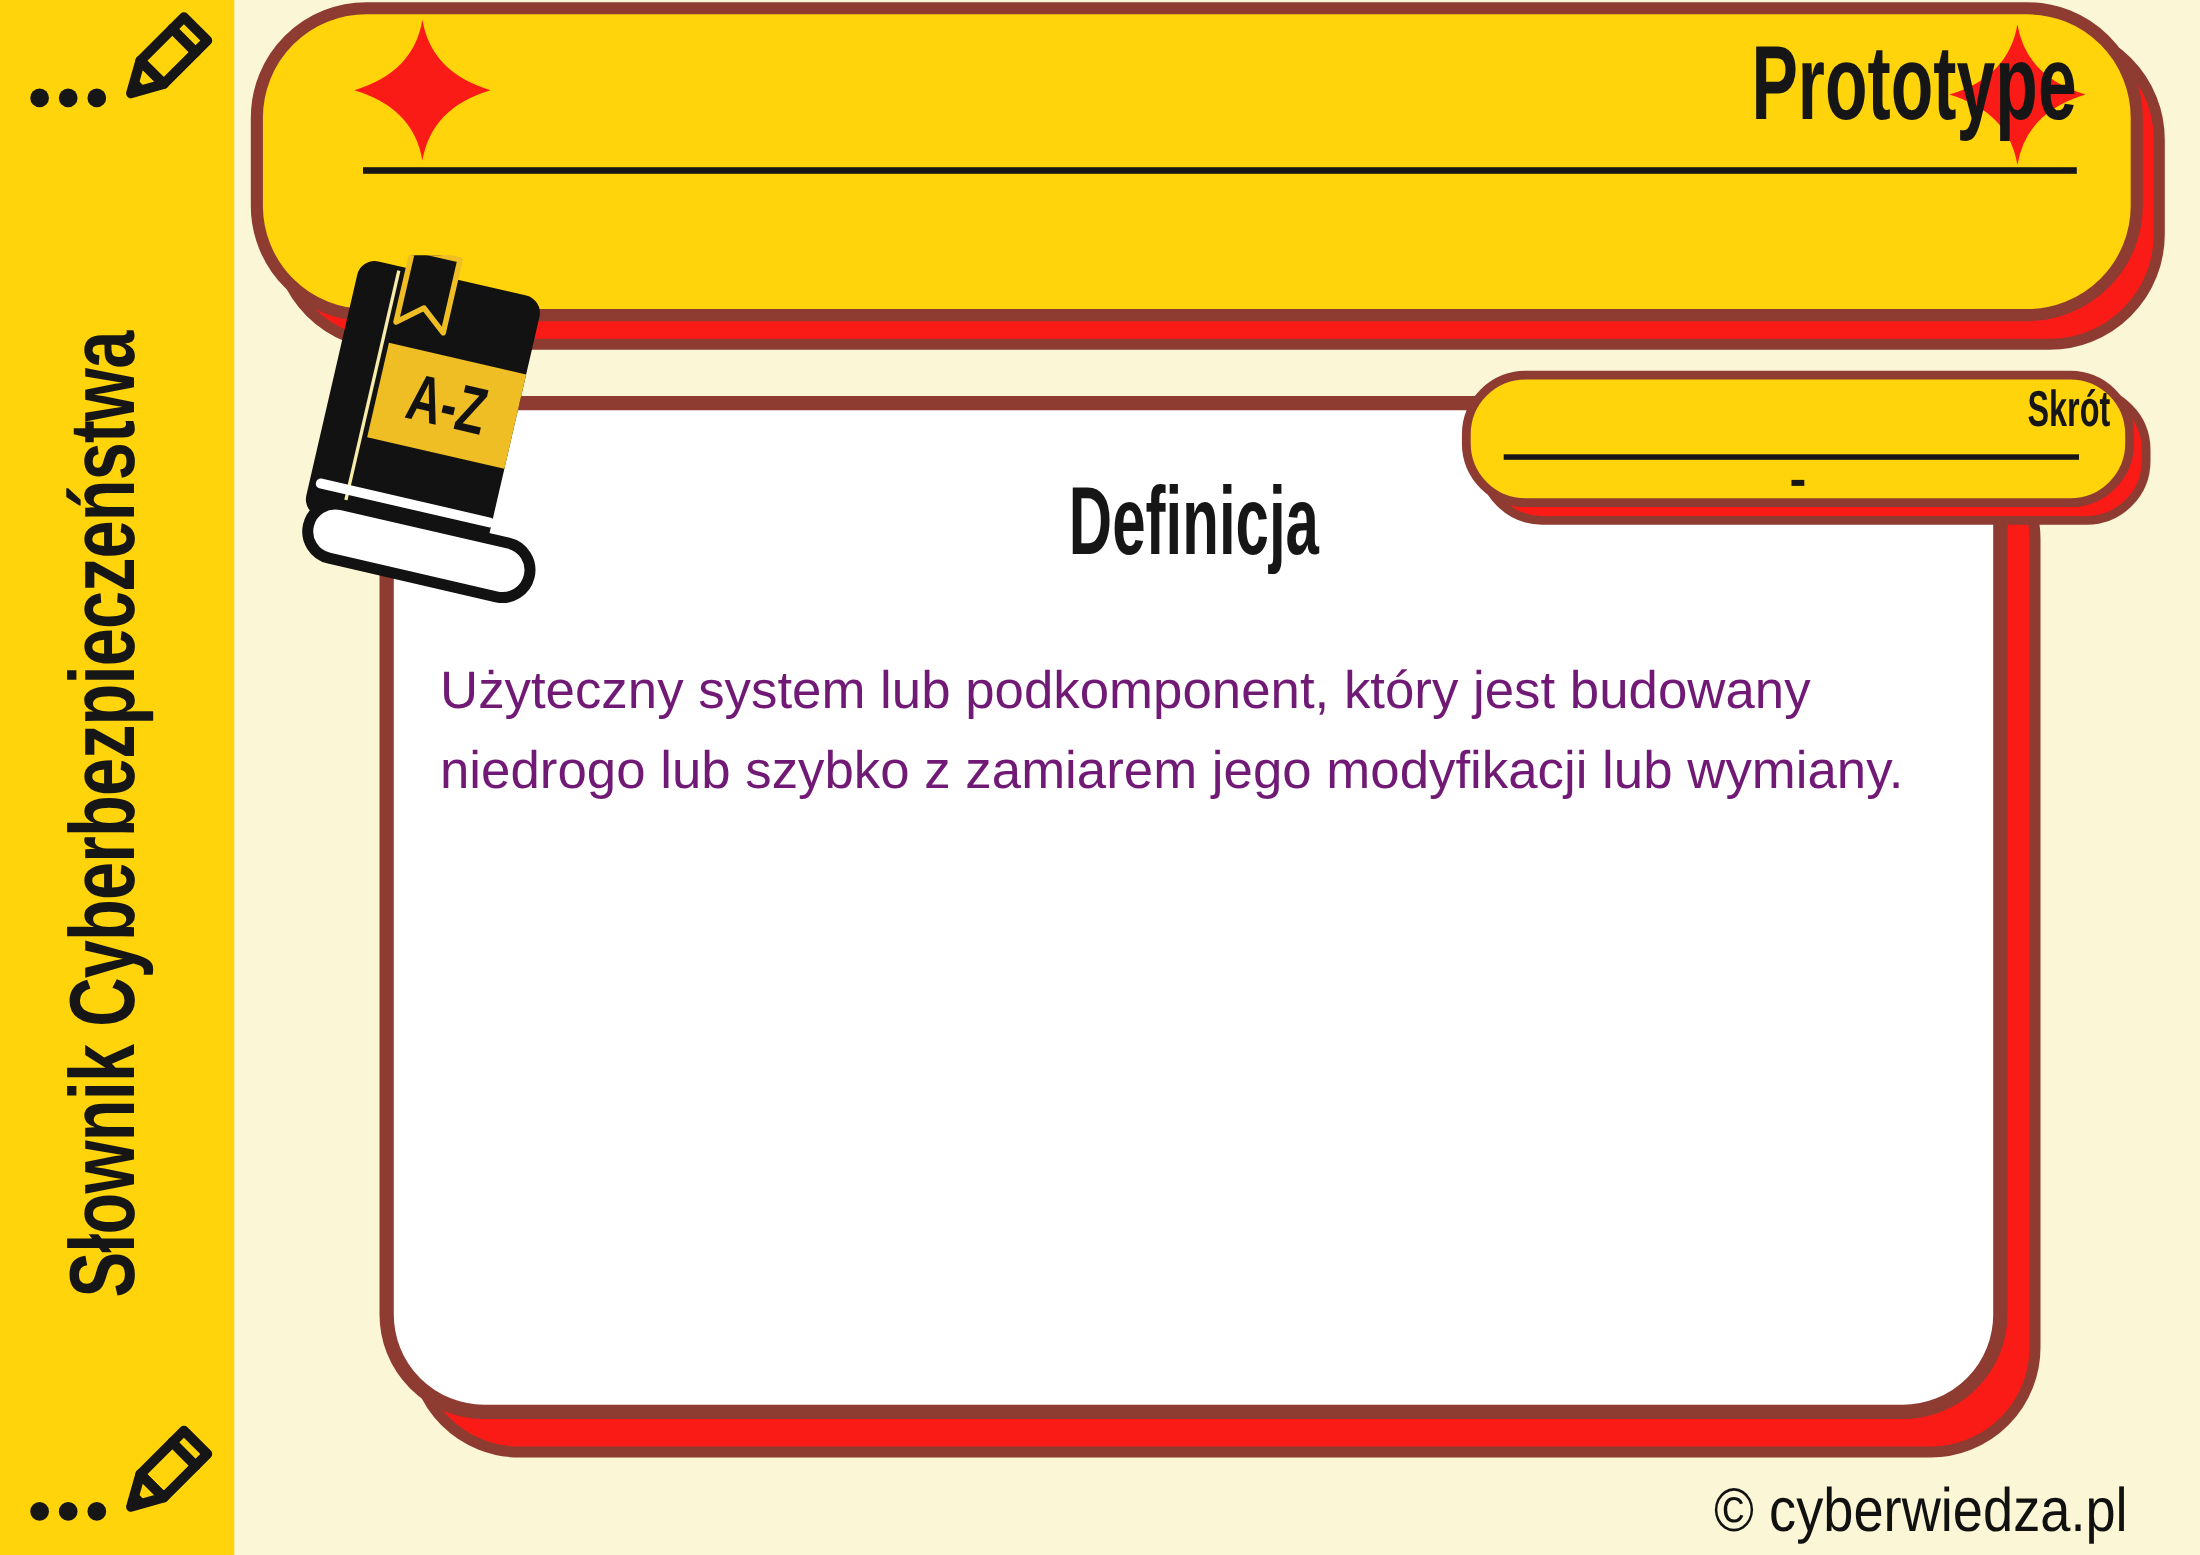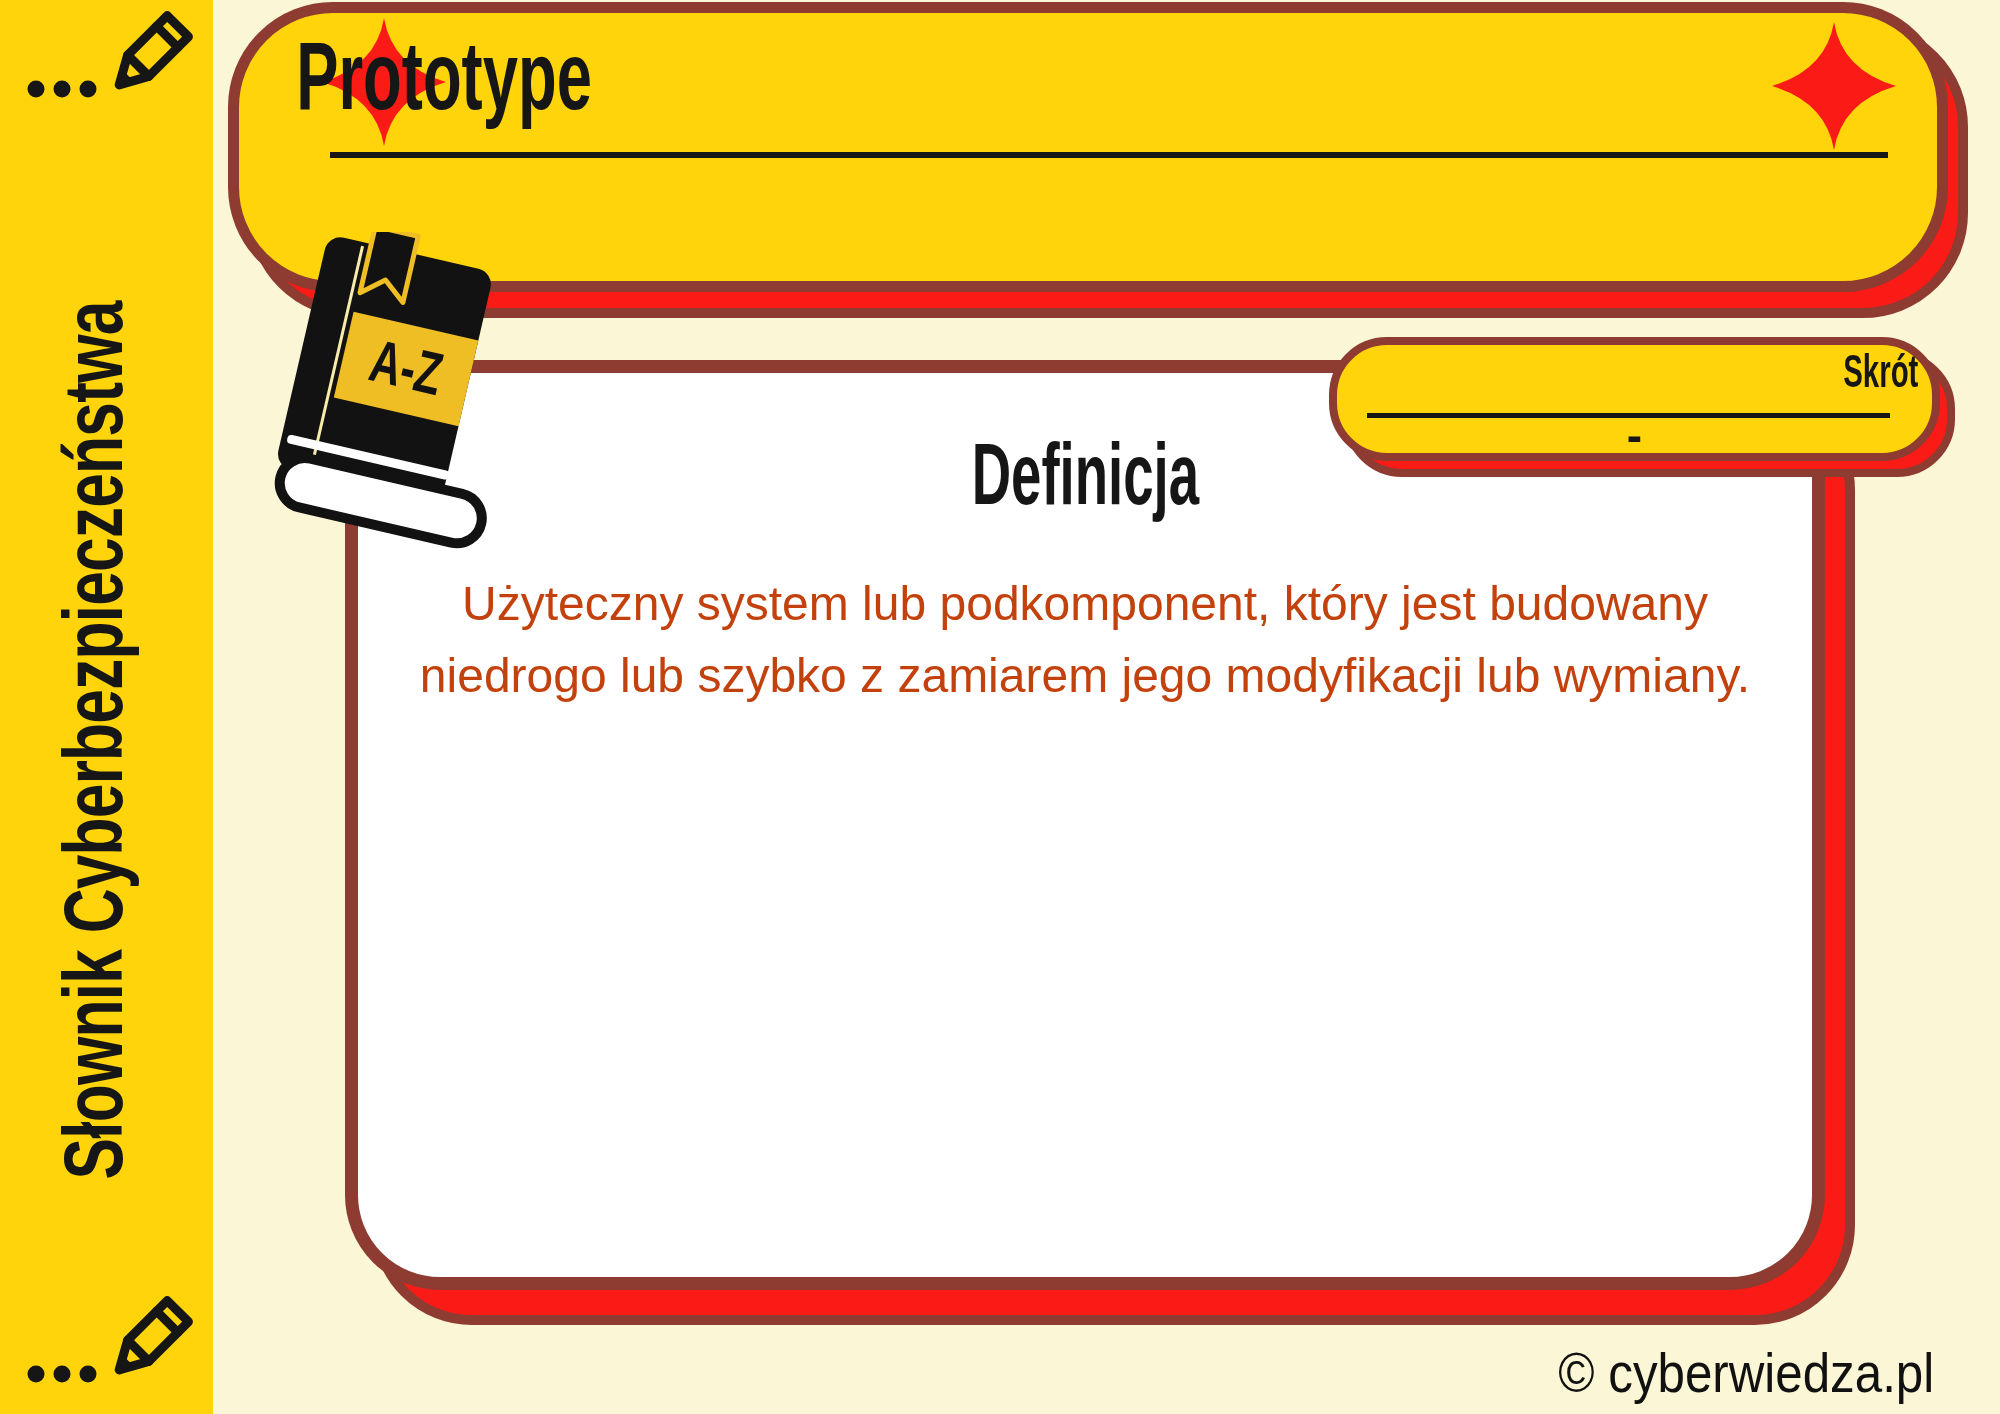--- a/index.html
+++ b/index.html
@@ -15,38 +15,38 @@
   .sidebar-title-box{left:0;top:33px;width:186px;height:1414px;display:flex;
                      align-items:center;justify-content:center}
   .sidebar-title{white-space:nowrap;font-weight:700;font-size:84px;letter-spacing:-1px;
                  transform:rotate(-90deg) scaleX(0.74)}
 
   
   .banner-shadow{left:248px;top:22px;width:1720px;height:296px;background:#FB1B16;
                  border:10px solid #8E3B32;border-radius:105px;box-sizing:border-box}
   .banner{left:228px;top:2px;width:1720px;height:290px;background:#FFD40A;
           border:11px solid #8E3B32;border-radius:105px;box-sizing:border-box}
-  .banner-text{left:220px;width:1720px;text-align:left;line-height:1}
+  .banner-text{left:244px;width:1720px;text-align:right;line-height:1}
   .cond{display:inline-block;font-weight:700;transform:scaleX(0.66);transform-origin:50% 50%}
   .term-en{top:28px;font-size:96px}
   .term-pl{top:156px;font-size:96px}
   .banner-divider{left:330px;top:152px;width:1558px;height:6px;background:#161616}
   .sparkle{position:absolute;width:124px;height:128px}
   .sparkle.left{left:322px;top:18px}
   .sparkle.right{left:1772px;top:22px}
 
   
   .card-shadow{left:372px;top:390px;width:1483px;height:935px;background:#FB1B16;
                border:10px solid #8E3B32;border-radius:100px;box-sizing:border-box}
   .card{left:345px;top:360px;width:1480px;height:930px;background:#ffffff;
         border:13px solid #8E3B32;border-radius:95px;box-sizing:border-box}
   .def-heading{left:345px;width:1480px;top:430px;text-align:center;line-height:1}
   .def-heading .cond{font-size:88px;transform:scaleX(0.62)}
-  .def-text{left:315px;width:1540px;top:520px;padding:0 85px;box-sizing:border-box;
-            text-align:center;font-size:48px;line-height:72px;color:#c2410c}
+  .def-text{left:315px;width:1540px;top:545px;padding:0 85px;box-sizing:border-box;
+            text-align:left;font-size:48px;line-height:72px;color:#701a75}
 
   
   .skrot-shadow{left:1344px;top:351px;width:611px;height:126px;background:#FB1B16;
                 border:8px solid #8E3B32;border-radius:58px;box-sizing:border-box}
   .skrot{left:1329px;top:337px;width:611px;height:124px;background:#FFD40A;
          border:8px solid #8E3B32;border-radius:58px;box-sizing:border-box}
   .skrot-label{left:1329px;width:611px;top:348px;text-align:right;line-height:1}
   .skrot-label .cond{font-size:46px;transform:scaleX(0.64)}
   .skrot-line{left:1367px;top:413px;width:523px;height:5px;background:#161616}
   .skrot-value{left:1329px;width:611px;top:410px;text-align:center;font-size:46px;

